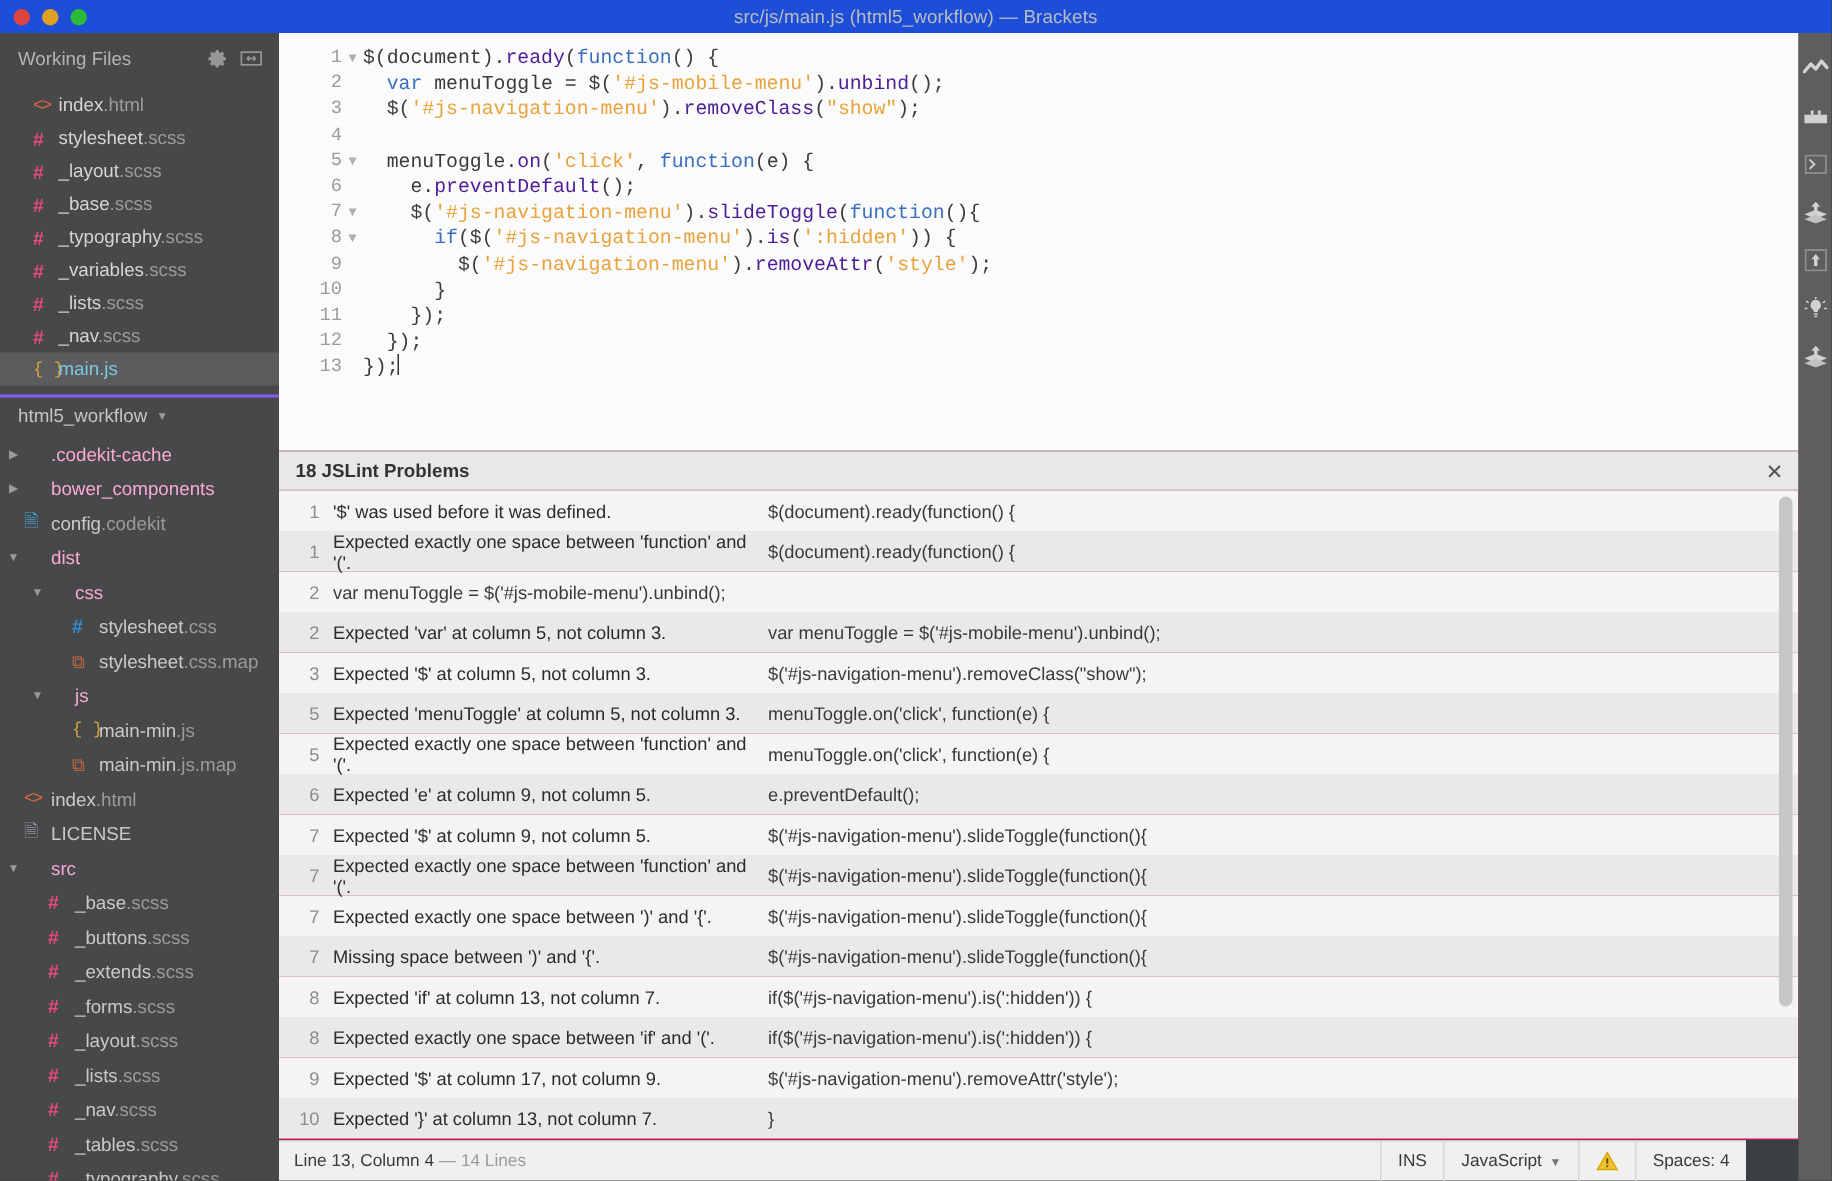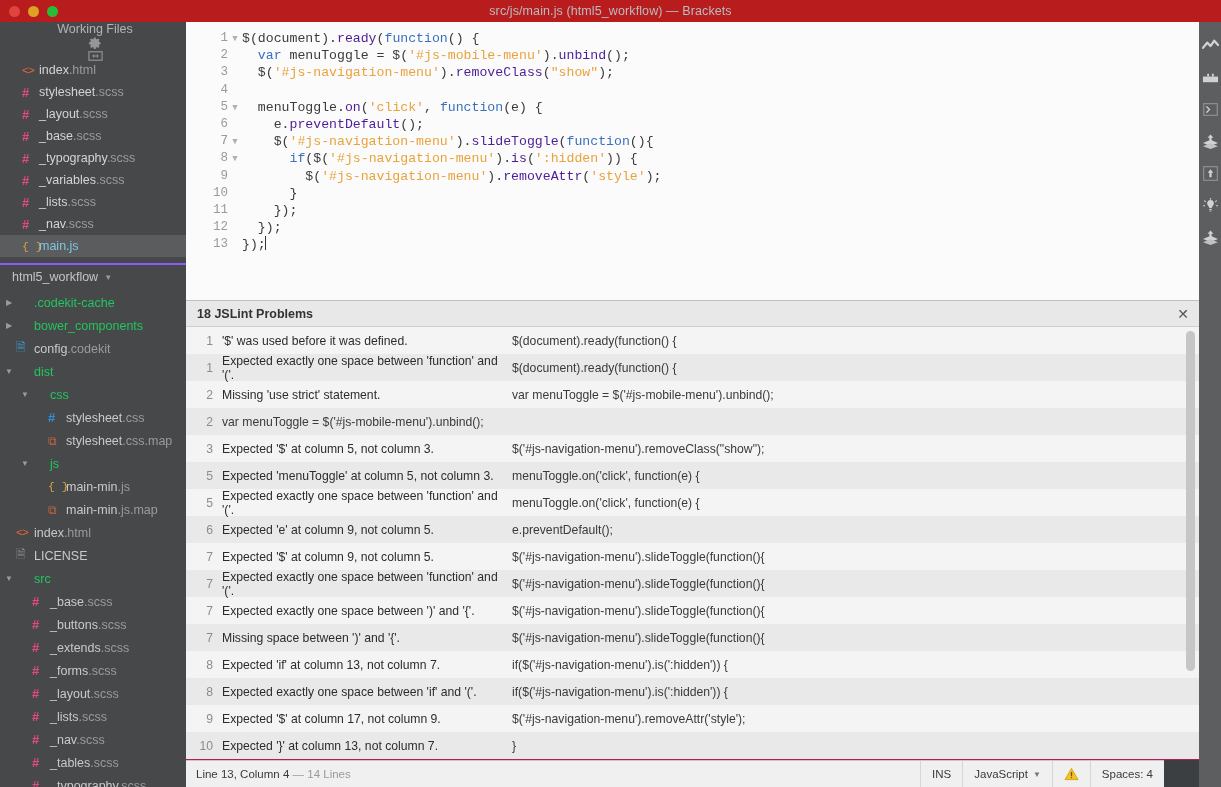--- a/index.html
+++ b/index.html
@@ -6,40 +6,40 @@
   html, body {
     width: 1221px; height: 787px;
     background: #3c3f41;
     font-family: "Liberation Sans", sans-serif;
     overflow: hidden;
   }
 
   
   #titlebar {
     position: absolute; top: 0; left: 0; width: 1221px; height: 22px;
-    background: #b91c1c;
+    background: #1d4ed8;
     display: flex; align-items: center; justify-content: center;
   }
   #titlebar .title {
     font-size: 12.5px; color: #b9bcbe; letter-spacing: .1px;
   }
   .traffic { position: absolute; left: 9px; top: 6px; display: flex; gap: 8px; }
   .tl { width: 11px; height: 11px; border-radius: 50%; display: block; }
   .tl.red { background: #e0443e; }
   .tl.yellow { background: #dea123; }
   .tl.green { background: #2cbb39; }
 
   
   #sidebar {
     position: absolute; top: 22px; left: 0; width: 186px; height: 765px;
     background: #47484a; overflow: hidden;
   }
   #wf-header {
     height: 34px; display: flex; align-items: center;
-    padding: 0 8px 0 12px; color: #b4b4b4; font-size: 12.5px; flex-direction: column;
+    padding: 0 8px 0 12px; color: #b4b4b4; font-size: 12.5px;
   }
   #wf-header .label { flex: 1; }
   .hdr-icon { width: 22px; height: 22px; display:flex; align-items:center; justify-content:center; opacity:.72; }
   .hdr-icon svg { display: block; }
 
   .wf-list { padding: 3px 0 0 0; }
   .file-row {
     height: 22px; display: flex; align-items: center;
     padding-left: 22px; font-size: 12.5px; color: #d4d4d4; white-space: nowrap;
   }
@@ -61,21 +61,21 @@
 
   .tree { padding-top: 2px; }
   .tree-row {
     height: 23px; display: flex; align-items: center; font-size: 12.5px;
     color: #d4d4d4; white-space: nowrap;
   }
   .tw { width: 14px; flex: none; text-align: center; font-size: 8px; color: #9b9b9b; }
   .tree-row .ti { width: 18px; flex: none; font-size: 12px; }
   .d0 { padding-left: 2px; }  .d1 { padding-left: 18px; }  .d2 { padding-left: 34px; }
   .tree-row .tname { color: #c9c9c9; }
-  .tree-row.folder .tname { color: #22c55e; }
+  .tree-row.folder .tname { color: #f9a8d4; }
   .tree-row .tname .ext { color: #9b9b9b; }
   .ti.doc { color: #8f9194; }
   .ti.doc-blue { color: #3f9fd4; }
   .ti.css { color: #2f8fd8; font-weight: bold; font-size: 13px; }
   .ti.map { color: #c0673c; }
   .ti.html { color: #e8663a; font-family:"Liberation Mono", monospace; font-size:11.5px; letter-spacing:-1px;}
   .ti.js   { color: #d9a441; font-family:"Liberation Mono", monospace; font-size:11.5px;}
   .ti.scss { color: #e4497f; font-weight: bold; font-size: 13px; }
 
   
@@ -368,25 +368,25 @@
           <span class="p-msg">'$' was used before it was defined.</span>
           <span class="p-code">$(document).ready(function() {</span>
         </div>
         <div class="prow">
           <span class="p-line">1</span>
           <span class="p-msg">Expected exactly one space between 'function' and '('.</span>
           <span class="p-code">$(document).ready(function() {</span>
         </div>
         <div class="prow">
           <span class="p-line">2</span>
-          <span class="p-msg">Missing 'use strict' statement.</span>
           <span class="p-code">var menuToggle = $('#js-mobile-menu').unbind();</span>
         </div>
         <div class="prow">
           <span class="p-line">2</span>
+          <span class="p-msg">Expected 'var' at column 5, not column 3.</span>
           <span class="p-code">var menuToggle = $('#js-mobile-menu').unbind();</span>
         </div>
         <div class="prow">
           <span class="p-line">3</span>
           <span class="p-msg">Expected '$' at column 5, not column 3.</span>
           <span class="p-code">$('#js-navigation-menu').removeClass("show");</span>
         </div>
         <div class="prow">
           <span class="p-line">5</span>
           <span class="p-msg">Expected 'menuToggle' at column 5, not column 3.</span>

